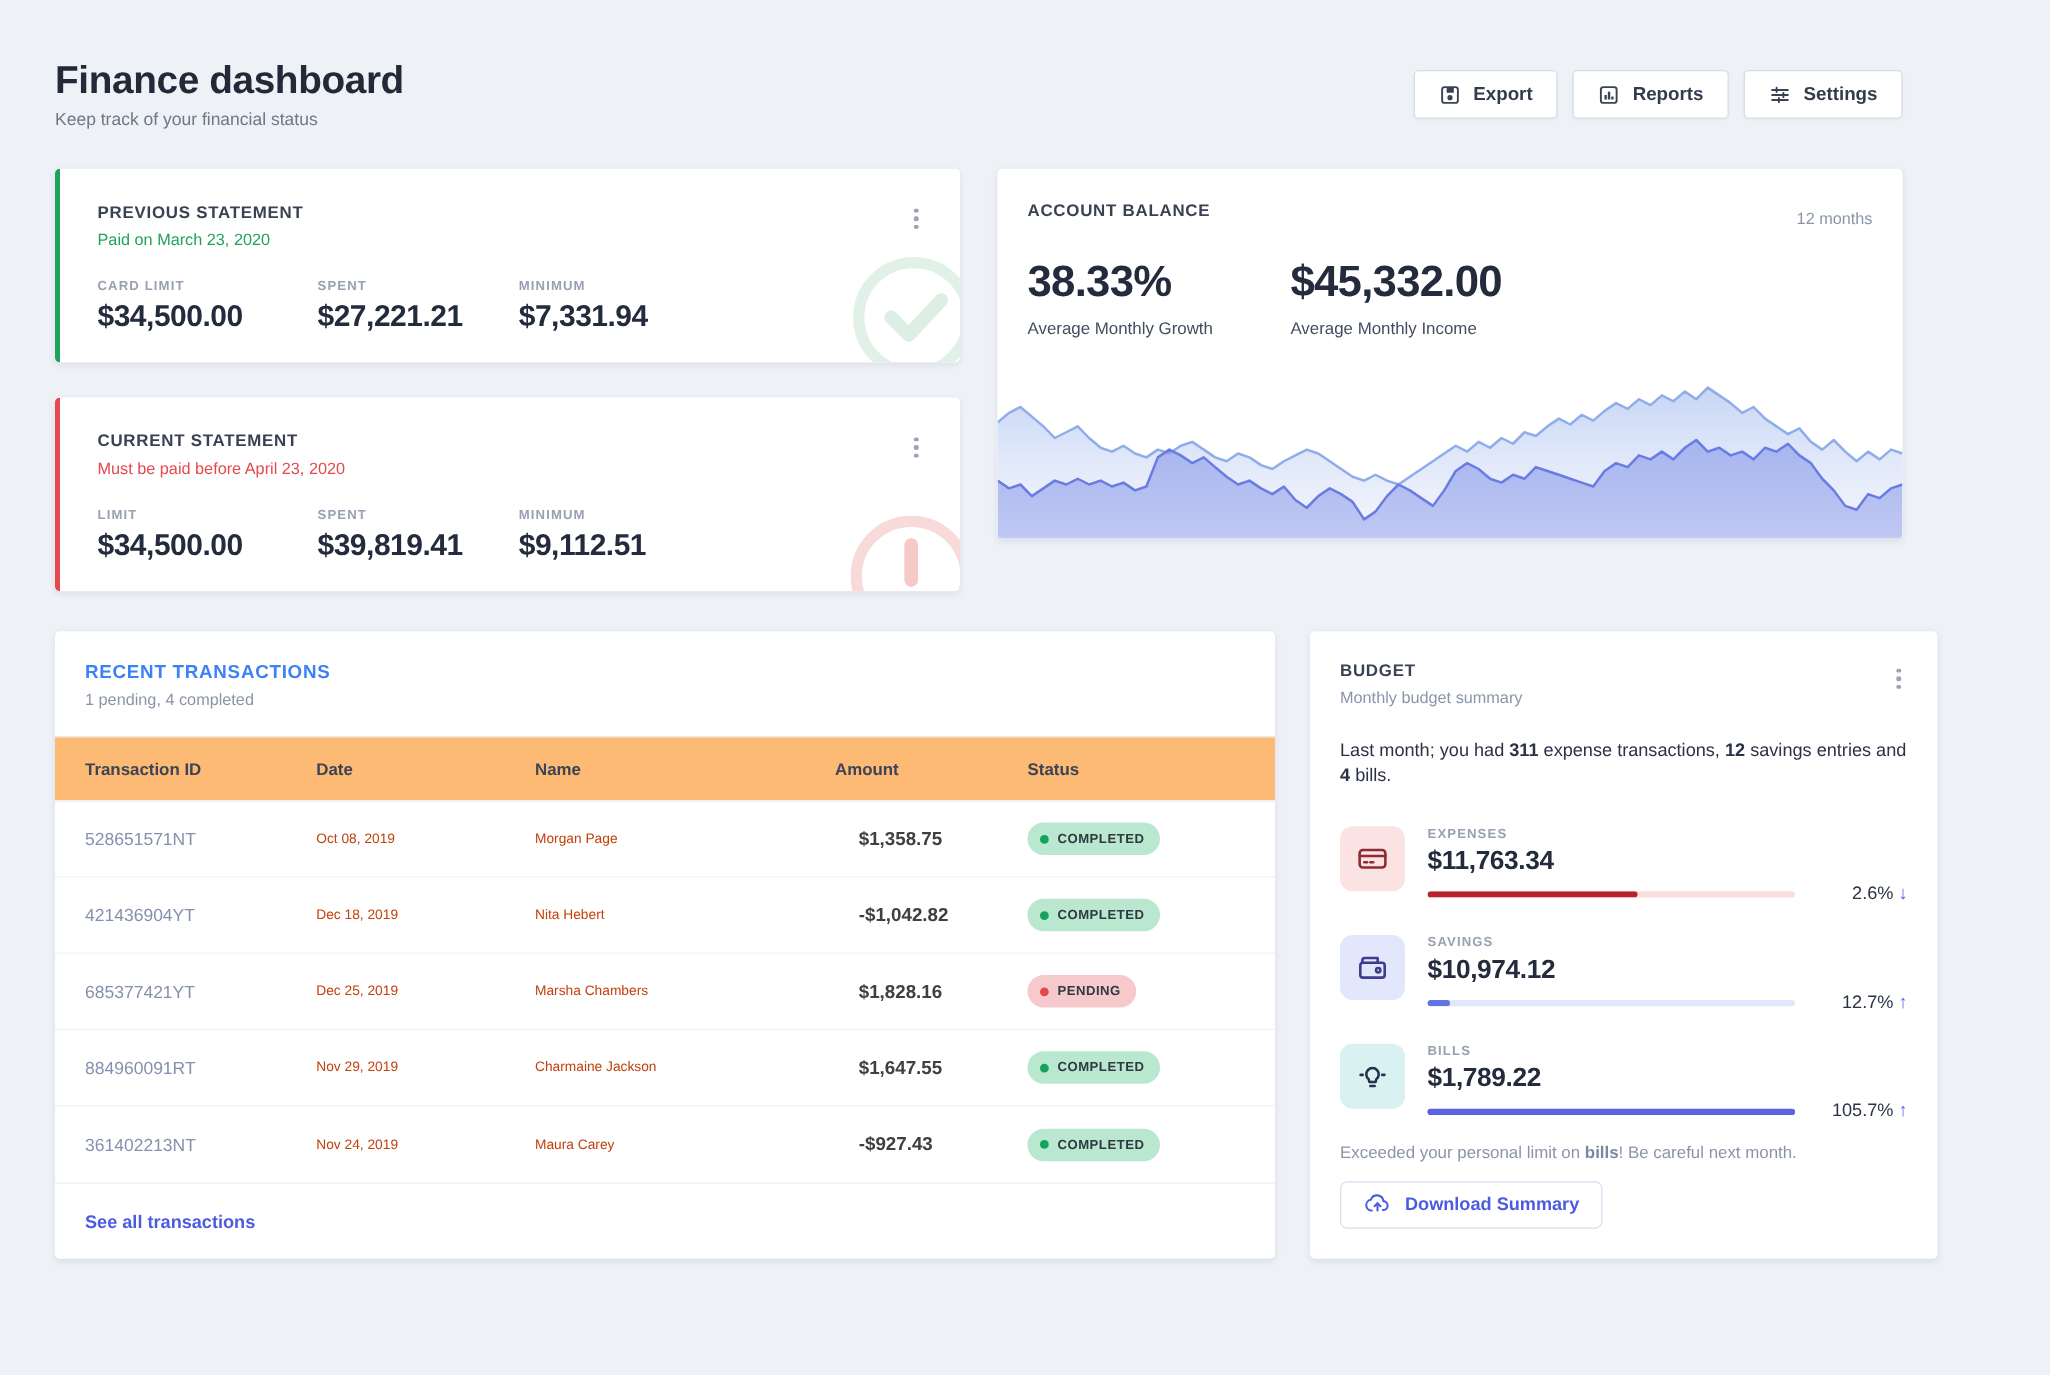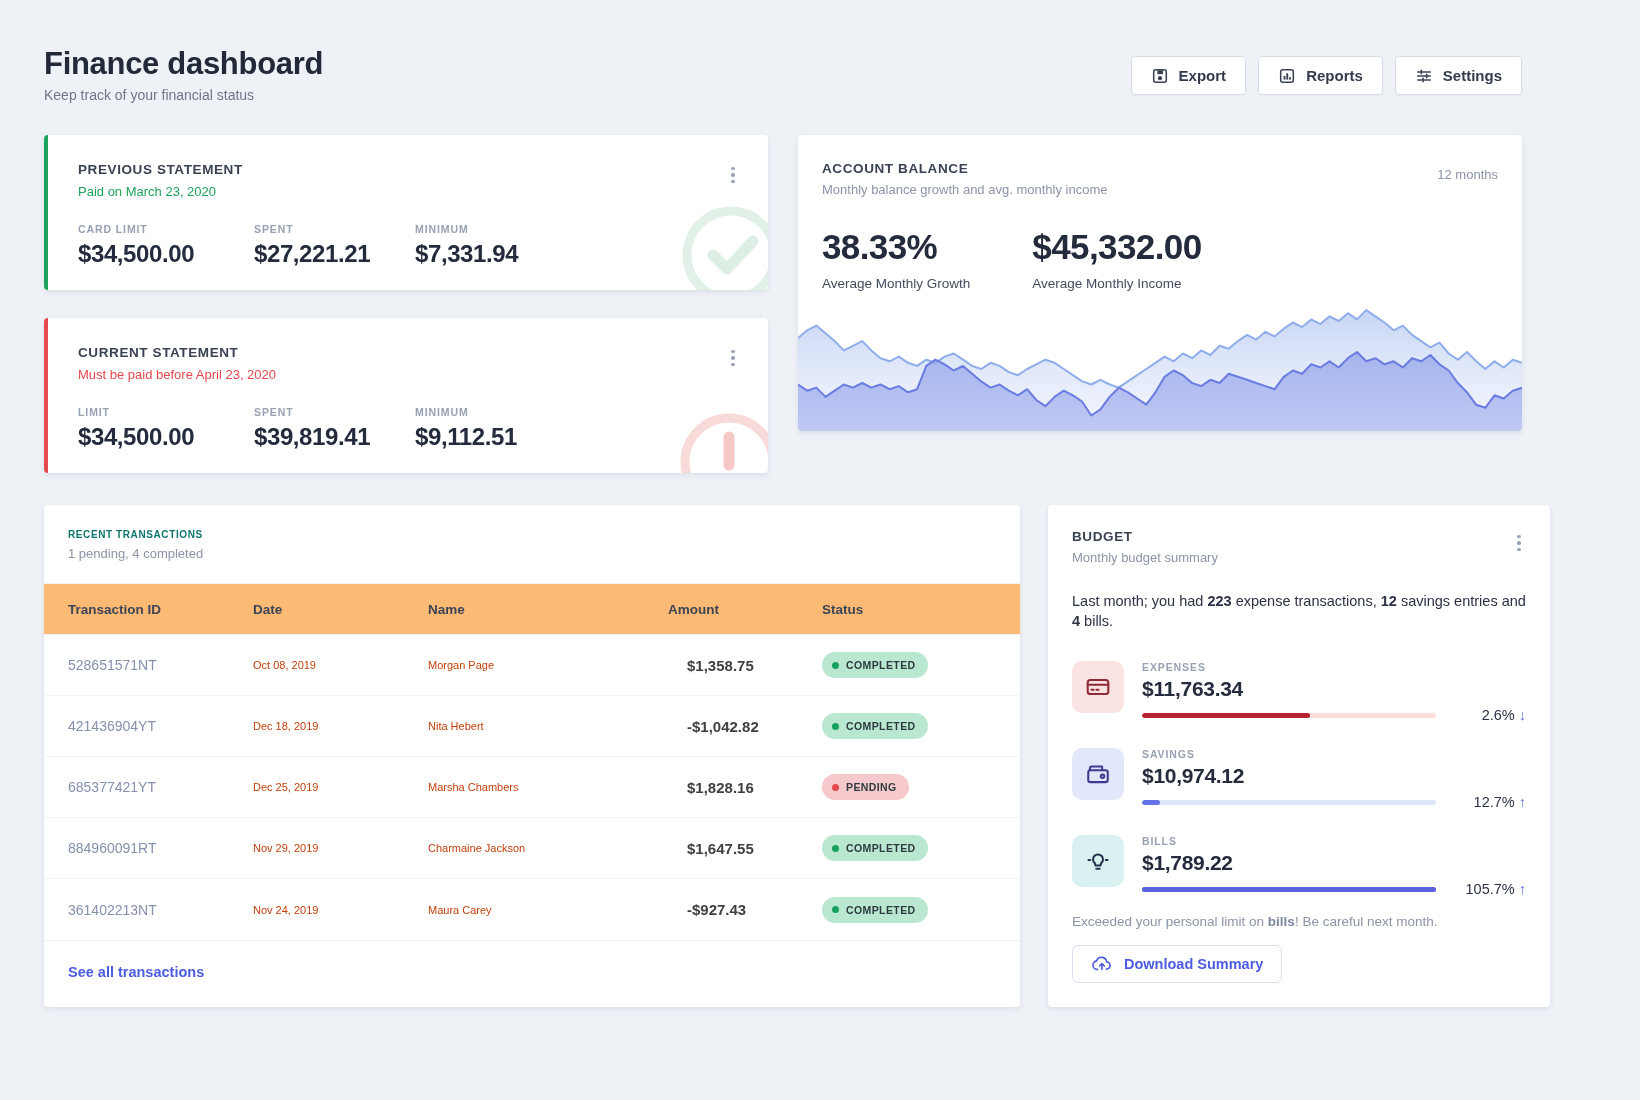--- a/index.html
+++ b/index.html
@@ -52,21 +52,21 @@
   .bal-sub { font-size:13px; color:#8b94a8; margin-top:6px; }
   .bal-period { position:absolute; right:24px; top:32px; font-size:13px; color:#8b94a8; }
   .bal-stats { display:flex; gap:62px; padding:30px 24px 0 24px; }
   .big-value { font-size:35px; font-weight:700; color:#242b3d; letter-spacing:-0.6px; }
   .big-label { font-size:13.5px; color:#434c5f; margin-top:9px; }
   .chart-wrap { position:absolute; left:0; right:0; bottom:0; height:155px; }
 
   
   .tx-card { left:44px; top:505px; width:976px; height:502px; }
   .tx-head { padding:24px 24px 0 24px; }
-  .tx-title { font-size:10px; font-weight:700; letter-spacing:0.6px; color:#0f766e; }
+  .tx-title { font-size:15px; font-weight:700; letter-spacing:0.6px; color:#3b82f6; }
   .tx-sub { font-size:13px; color:#8b94a8; margin-top:6px; }
   .tx-table { margin-top:22px; }
   .tx-cols, .tx-row { display:grid; grid-template-columns:185px 175px 240px 154px 1fr; align-items:center; padding:0 24px; }
   .tx-cols { height:52px; background:#fdba74; border-top:1px solid #edf0f5; border-bottom:1px solid #edf0f5; }
   .tx-cols span { font-size:13.5px; font-weight:700; color:#3c4456; }
   .tx-row { height:61px; border-bottom:1px solid #f0f2f6; }
   .tx-row:last-child { border-bottom:0; }
   .cell-id { font-size:14px; color:#8590ad; }
   .cell-date,.cell-name { font-size:11px; color:#c2410c; }
   .cell-amount { font-size:15px; font-weight:700; color:#404040;margin-left:19px; }
@@ -205,21 +205,20 @@
         <line x1="55" y1="30" x2="55" y2="58" stroke="#f6c9c6" stroke-width="11" stroke-linecap="round"></line>
         <circle cx="55" cy="74" r="6.5" fill="#f6c9c6"></circle>
       </svg>
     </div>
   </div>
 </div>
 
 <div class="card balance-card">
   <div class="bal-head">
     <div class="bal-title">ACCOUNT BALANCE</div>
-    <div class="bal-sub">Monthly balance growth and avg. monthly income</div>
     <div class="bal-period">12 months</div>
   </div>
   <div class="bal-stats">
     <div>
       <div class="big-value">38.33%</div>
       <div class="big-label">Average Monthly Growth</div>
     </div>
     <div>
       <div class="big-value">$45,332.00</div>
       <div class="big-label">Average Monthly Income</div>
@@ -318,21 +317,21 @@
 <div class="card budget-card">
   <div class="bud-inner">
     <div class="bud-title">BUDGET</div>
     <div class="bud-sub">Monthly budget summary</div>
     <div class="kebab" style="right:20px; top:26px;">
         <i></i>
         <i></i>
         <i></i>
       </div>
 
-    <p class="bud-summary"><span>Last month; you had </span><b>223</b><span> expense transactions, </span><b>12</b><span> savings entries and </span><b>4</b><span> bills.</span></p>
+    <p class="bud-summary"><span>Last month; you had </span><b>311</b><span> expense transactions, </span><b>12</b><span> savings entries and </span><b>4</b><span> bills.</span></p>
 
     <div class="bud-item">
       <div class="bud-icon" style="background: rgb(251, 227, 227); color: rgb(143, 43, 52);">
         <svg width="26" height="26" viewBox="0 0 24 24" fill="none" stroke="currentColor" stroke-width="1.9" stroke-linecap="round">
           <rect x="2.5" y="5.5" width="19" height="13" rx="2.4"></rect>
           <line x1="2.5" y1="10" x2="21.5" y2="10"></line>
           <line x1="6" y1="14.6" x2="8" y2="14.6"></line>
           <line x1="10.5" y1="14.6" x2="12.5" y2="14.6"></line>
         </svg>
       </div>

